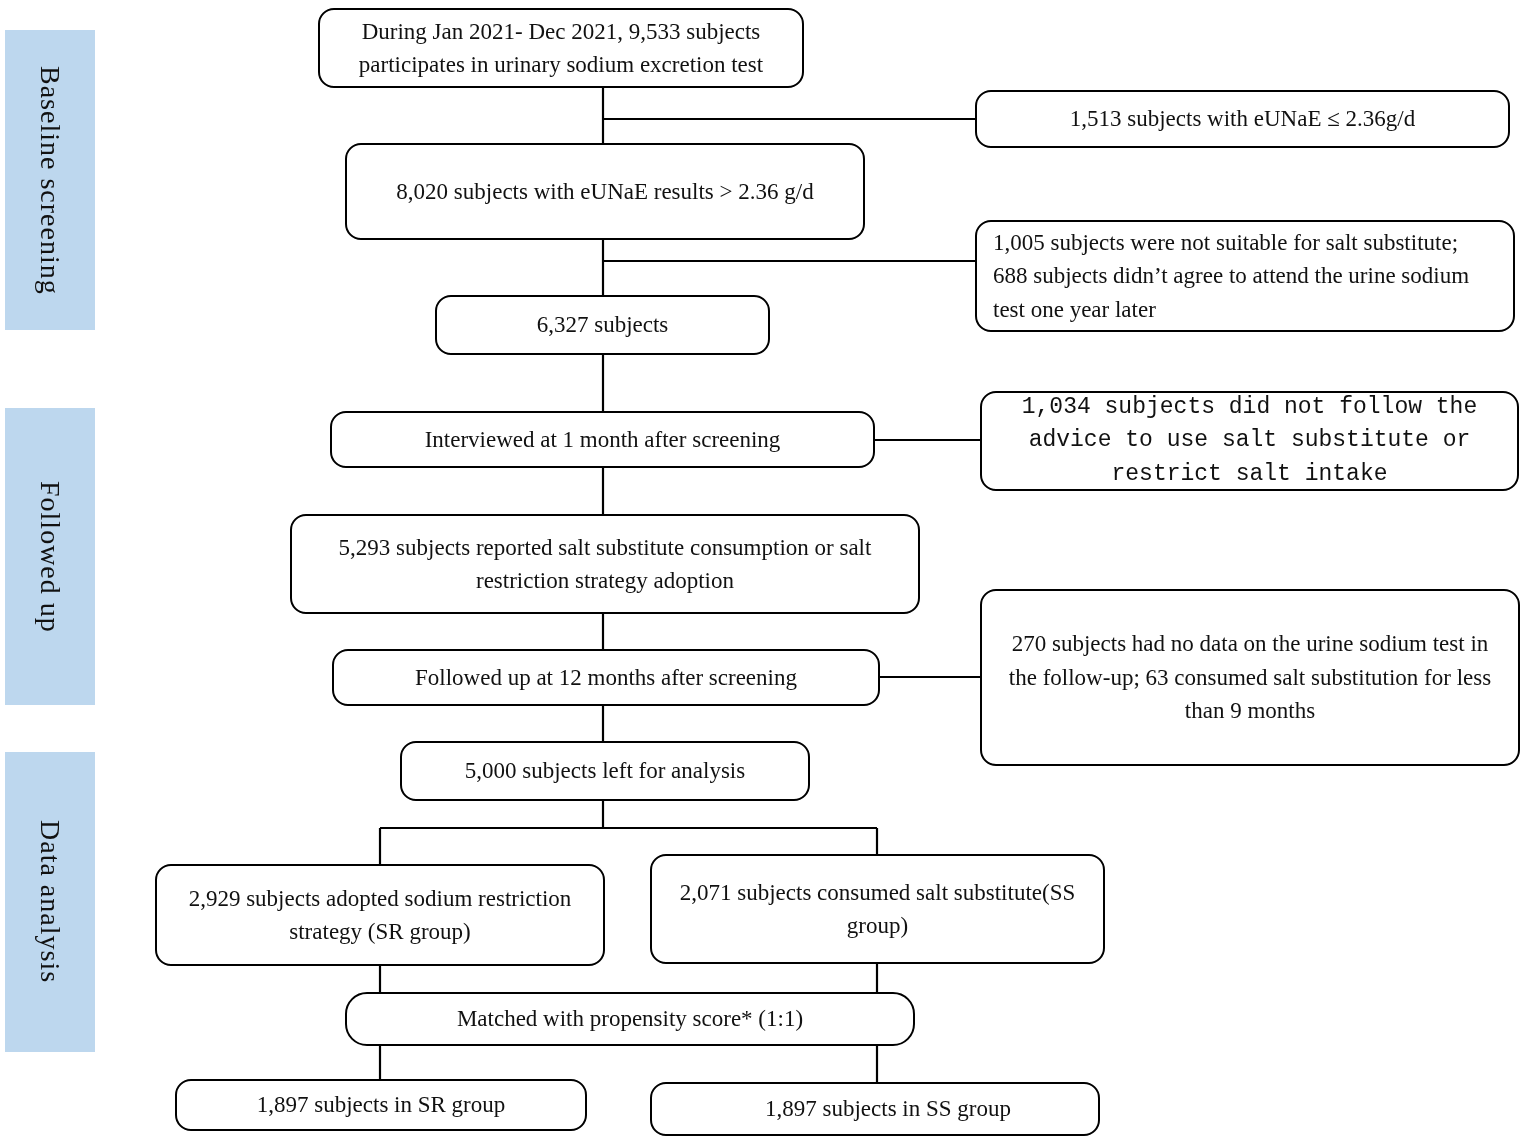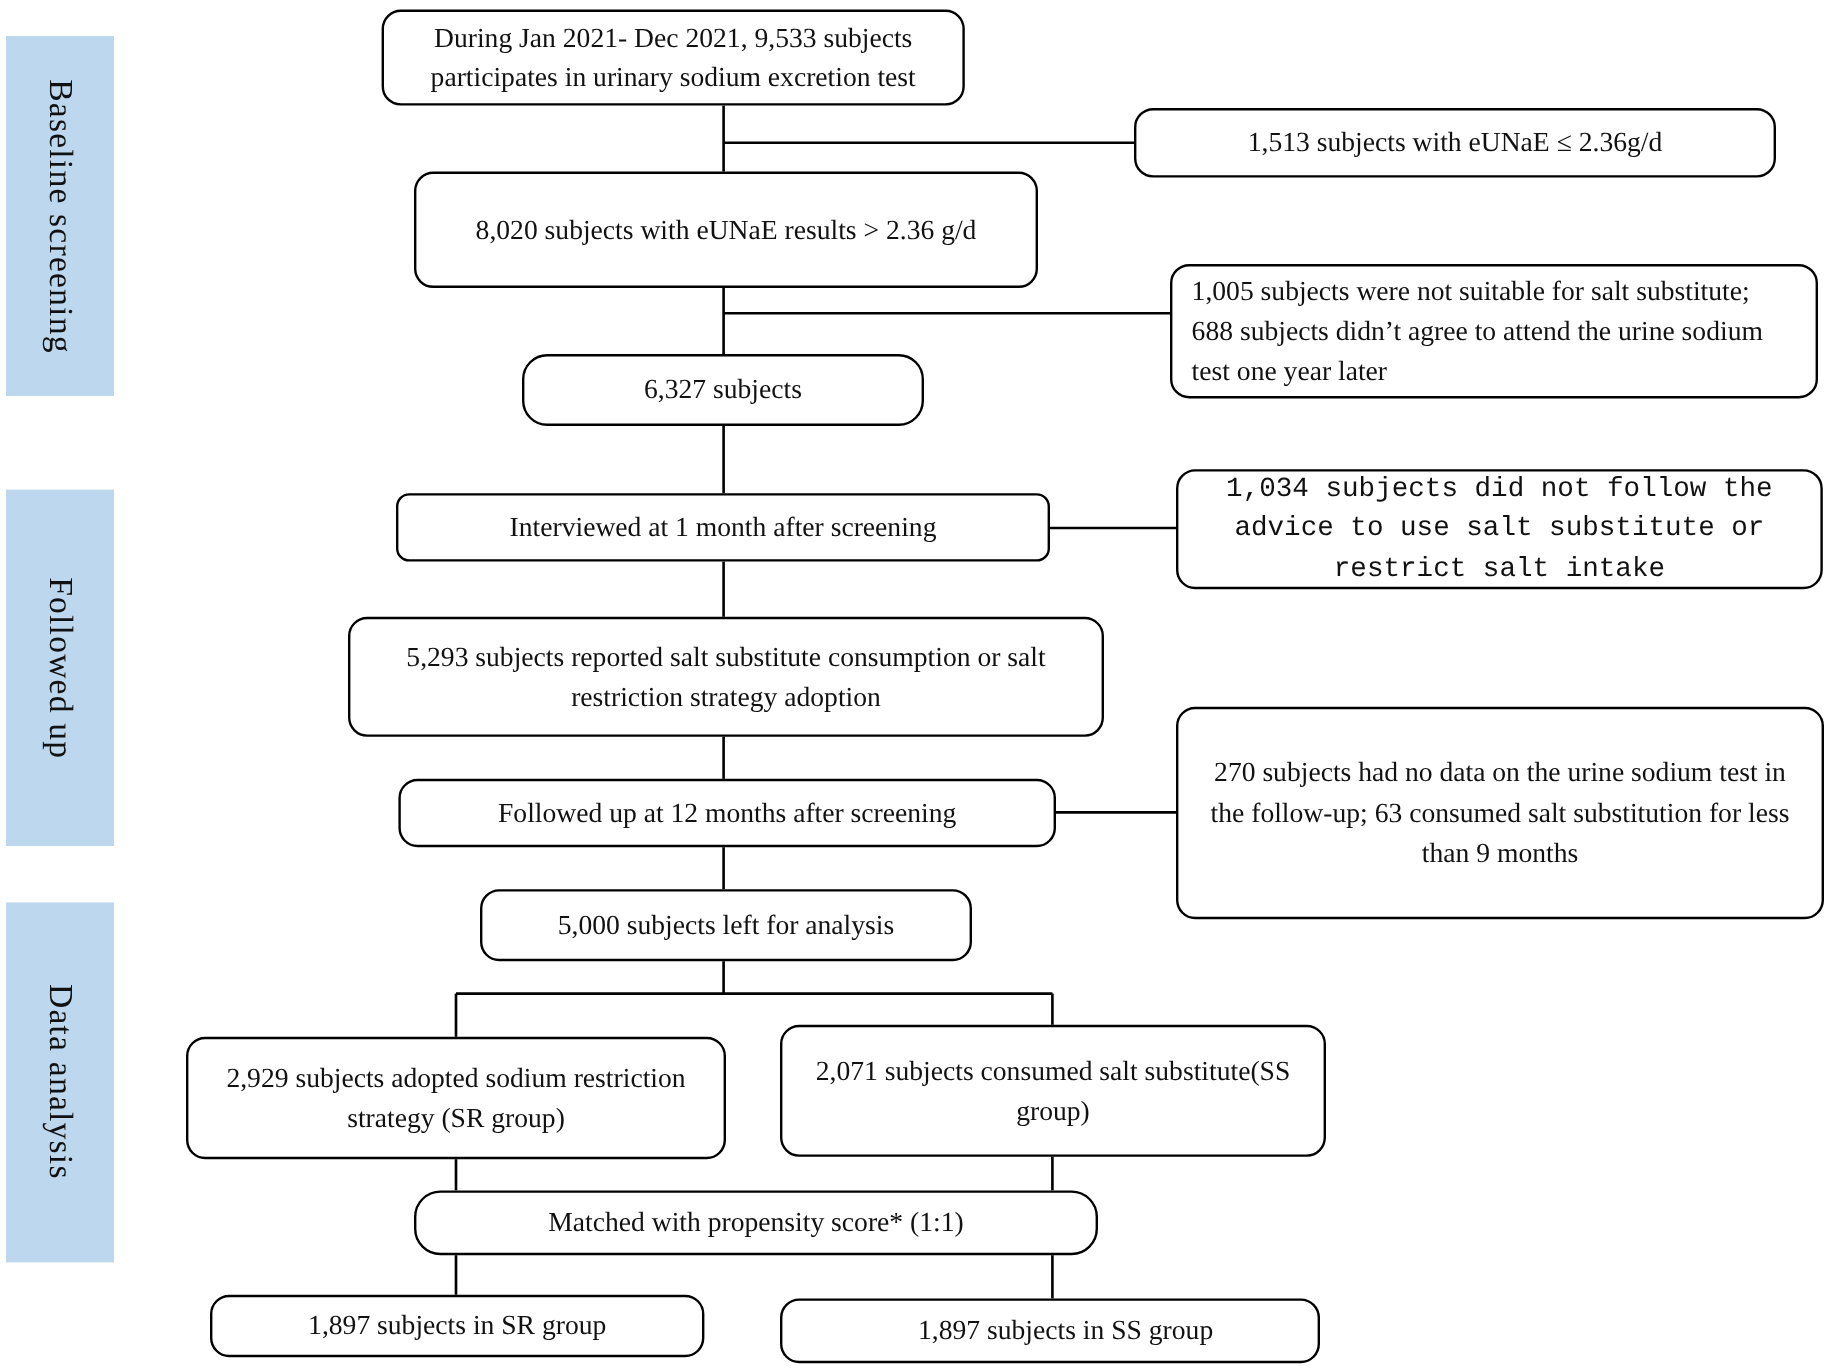--- a/index.html
+++ b/index.html
@@ -88,41 +88,41 @@
   </svg>
 
   <div class="phase" style="left:5px; top:30px; width:90px; height:300px;">Baseline screening</div>
   <div class="phase" style="left:5px; top:408px; width:90px; height:297px;">Followed up</div>
   <div class="phase" style="left:5px; top:752px; width:90px; height:300px;">Data analysis</div>
 
   <div class="box" style="left:318px; top:8px; width:486px; height:80px;">During Jan 2021- Dec 2021, 9,533 subjects participates in urinary sodium excretion test</div>
 
   <div class="box" style="left:345px; top:143px; width:520px; height:97px;">8,020 subjects with eUNaE results &gt; 2.36 g/d</div>
 
-  <div class="box" style="left:435px; top:295px; width:335px; height:60px;border-radius:21px;">6,327 subjects</div>
+  <div class="box" style="left:435px; top:295px; width:335px; height:60px;">6,327 subjects</div>
 
-  <div class="box" style="left:330px; top:411px; width:545px; height:57px;border-radius:11px;">Interviewed at 1 month after screening</div>
+  <div class="box" style="left:330px; top:411px; width:545px; height:57px;">Interviewed at 1 month after screening</div>
 
   <div class="box" style="left:290px; top:514px; width:630px; height:100px;">5,293 subjects reported salt substitute consumption or salt restriction strategy adoption</div>
 
   <div class="box" style="left:332px; top:649px; width:548px; height:57px;">Followed up at 12 months after screening</div>
 
   <div class="box" style="left:400px; top:741px; width:410px; height:60px;">5,000 subjects left for analysis</div>
 
   <div class="box" style="left:155px; top:864px; width:450px; height:102px;">2,929 subjects adopted sodium restriction strategy (SR group)</div>
 
   <div class="box" style="left:650px; top:854px; width:455px; height:110px;">2,071 subjects consumed salt substitute(SS group)</div>
 
   <div class="box" style="left:345px; top:992px; width:570px; height:54px;border-radius:22px;">Matched with propensity score* (1:1)</div>
 
   <div class="box" style="left:175px; top:1079px; width:412px; height:52px;">1,897 subjects in SR group</div>
 
   <div class="box" style="left:650px; top:1082px; width:450px; height:54px;padding-left:42px;">1,897 subjects in SS group</div>
 
-  <div class="box" style="left:945px; top:90px; width:535px; height:58px;">1,513 subjects with eUNaE ≤ 2.36g/d</div>
+  <div class="box" style="left:975px; top:90px; width:535px; height:58px;">1,513 subjects with eUNaE ≤ 2.36g/d</div>
 
   <div class="box left-align" style="left:975px; top:205px; width:540px; height:112px;">1,005 subjects were not suitable for salt substitute; 688 subjects didn’t agree to attend the urine sodium test one year later</div>
 
   <div class="box" style="left:980px; top:391px; width:539px; height:100px;font-family:Liberation Mono, monospace;">1,034 subjects did not follow the advice to use salt substitute or restrict salt intake</div>
 
   <div class="box" style="left:980px; top:589px; width:540px; height:177px;">270 subjects had no data on the urine sodium test in the follow-up; 63 consumed salt substitution for less than 9 months</div>
 
 </div>
 
 </body></html>

